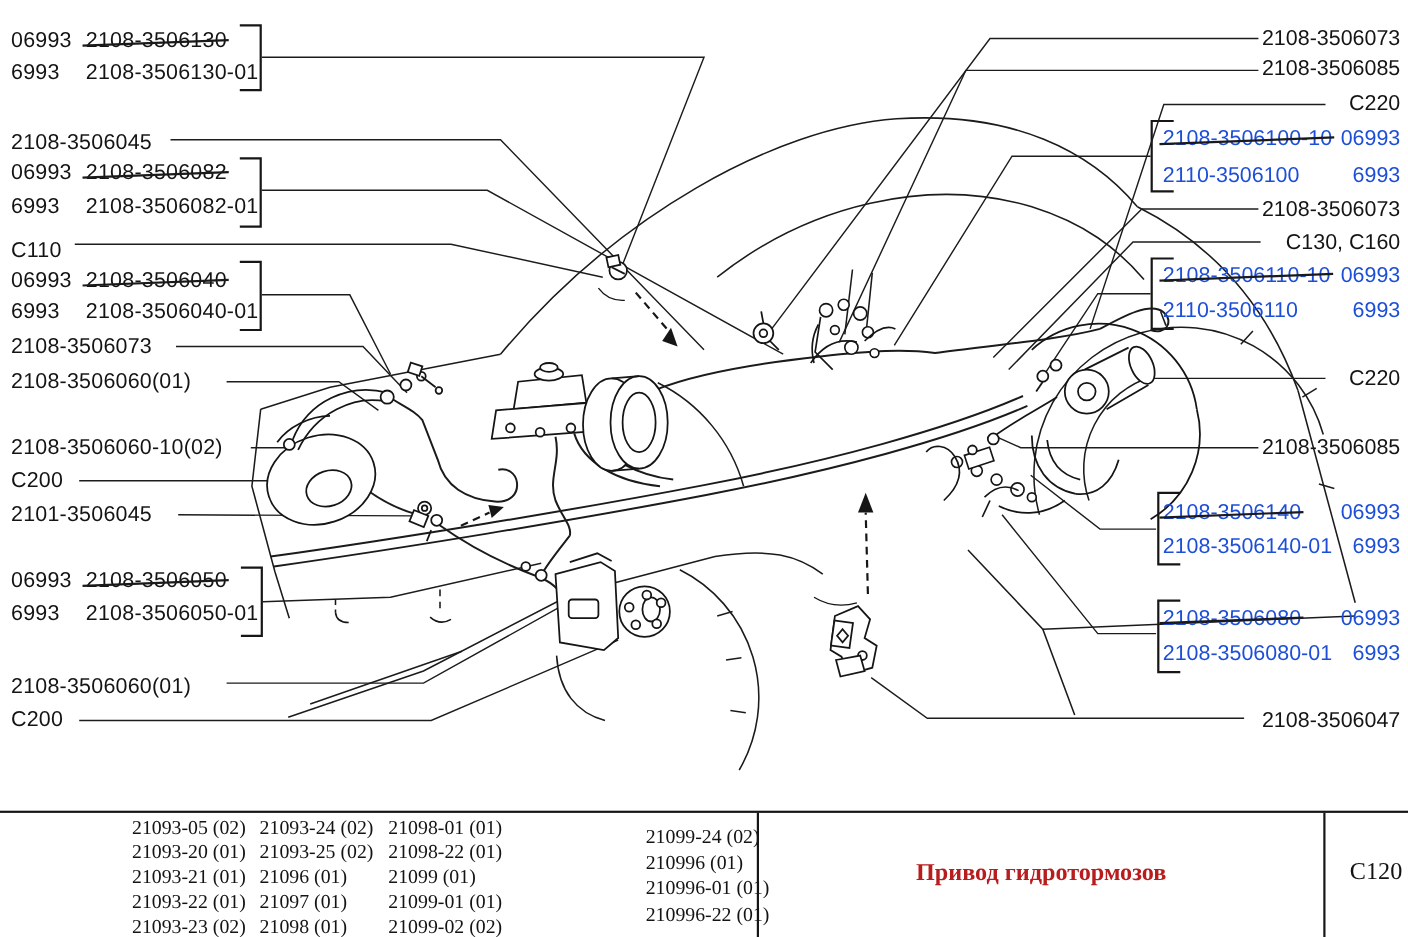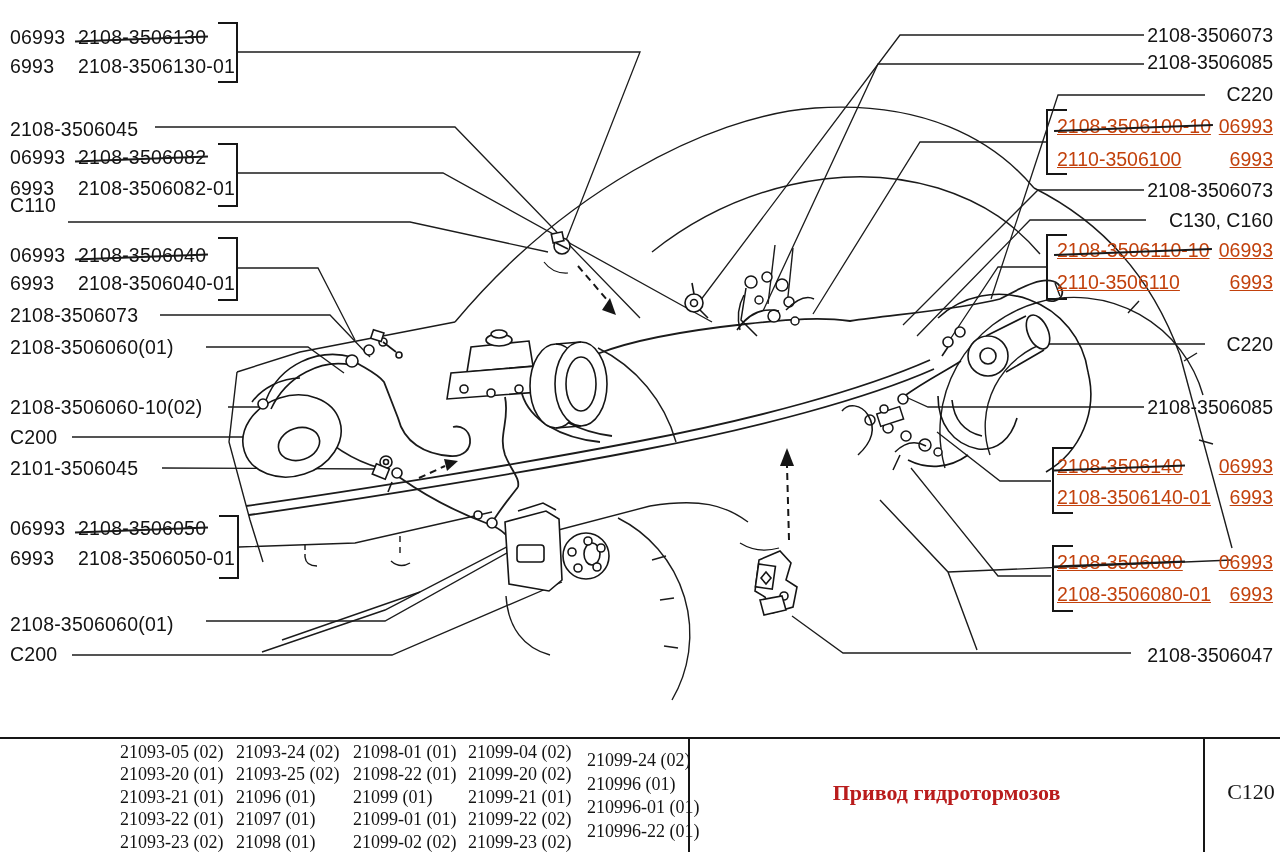--- a/index.html
+++ b/index.html
@@ -4,21 +4,21 @@
 <style>
   html,body{margin:0;padding:0;background:#fff;}
   #page{position:relative;width:1280px;height:852px;background:#fff;overflow:hidden;
         font-family:"Liberation Sans",sans-serif;color:#111;}
   
   .cl{position:absolute;left:10px;display:flex;white-space:nowrap;
       font-size:19.5px;letter-spacing:0.2px;color:#141414;}
   .cl .pfx{display:inline-block;width:68px;}
   .cr{position:absolute;right:7px;white-space:nowrap;font-size:19.5px;color:#141414;}
   .crp{position:absolute;left:1057px;width:216px;display:flex;justify-content:space-between;
-       white-space:nowrap;font-size:19.5px;color:#c2410c;text-decoration:underline;}
+       white-space:nowrap;font-size:19.5px;color:#1d4ed8;}
   .strike{position:relative;}
   .strike::after{content:"";position:absolute;left:-3px;right:-2px;top:52%;height:0;
       border-top:2px solid #1a1a1a;transform:rotate(-2.2deg);}
   
   .wm{position:absolute;left:788px;top:646px;font-size:64px;letter-spacing:4px;
       color:transparent;-webkit-text-stroke:1.3px #c3c3c3;font-family:"Liberation Sans",sans-serif;}
   
   #diagram{position:absolute;left:0;top:0;}
   
   .tbl-topline{position:absolute;left:0;top:737px;width:1280px;height:2px;background:#161616;}
@@ -265,21 +265,21 @@
       <span class="pn">2108-3506045</span>
     </div>
   <div class="cl" style="top:146px">
       <span class="pfx">06993</span>
       <span class="pn strike">2108-3506082</span>
     </div>
   <div class="cl" style="top:177px">
       <span class="pfx">6993</span>
       <span class="pn">2108-3506082-01</span>
     </div>
-  <div class="cl" style="top:194px">
+  <div class="cl" style="top:217px">
       <span class="pn">C110</span>
     </div>
   <div class="cl" style="top:244px">
       <span class="pfx">06993</span>
       <span class="pn strike">2108-3506040</span>
     </div>
   <div class="cl" style="top:272px">
       <span class="pfx">6993</span>
       <span class="pn">2108-3506040-01</span>
     </div>
@@ -372,27 +372,20 @@
     <div class="tcell">21097 (01)</div>
     <div class="tcell">21098 (01)</div>
   </div>
   <div class="tcol" style="left:353px">
     <div class="tcell">21098-01 (01)</div>
     <div class="tcell">21098-22 (01)</div>
     <div class="tcell">21099 (01)</div>
     <div class="tcell">21099-01 (01)</div>
     <div class="tcell">21099-02 (02)</div>
   </div>
-  <div class="tcol" style="left:468px">
-    <div class="tcell">21099-04 (02)</div>
-    <div class="tcell">21099-20 (02)</div>
-    <div class="tcell">21099-21 (01)</div>
-    <div class="tcell">21099-22 (02)</div>
-    <div class="tcell">21099-23 (02)</div>
-  </div>
   <div class="tcol tcol6" style="left:587px">
     <div class="tcell">21099-24 (02)</div>
     <div class="tcell">210996 (01)</div>
     <div class="tcell">210996-01 (01)</div>
     <div class="tcell">210996-22 (01)</div>
   </div>
 
   <div class="ttitle">Привод гидротормозов</div>
   <div class="tcode">C120</div>
 

